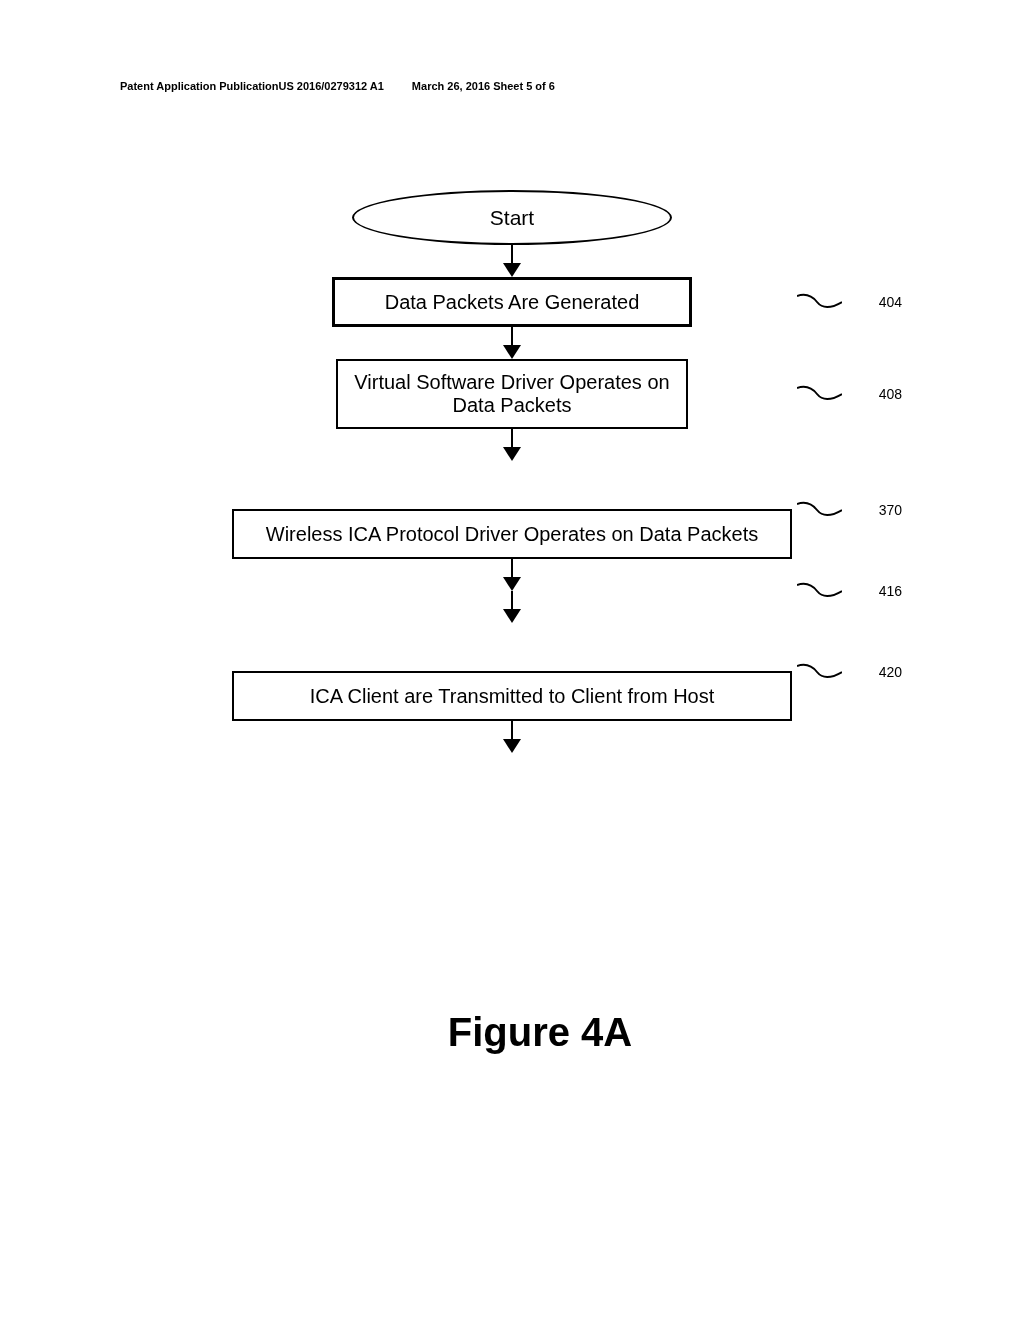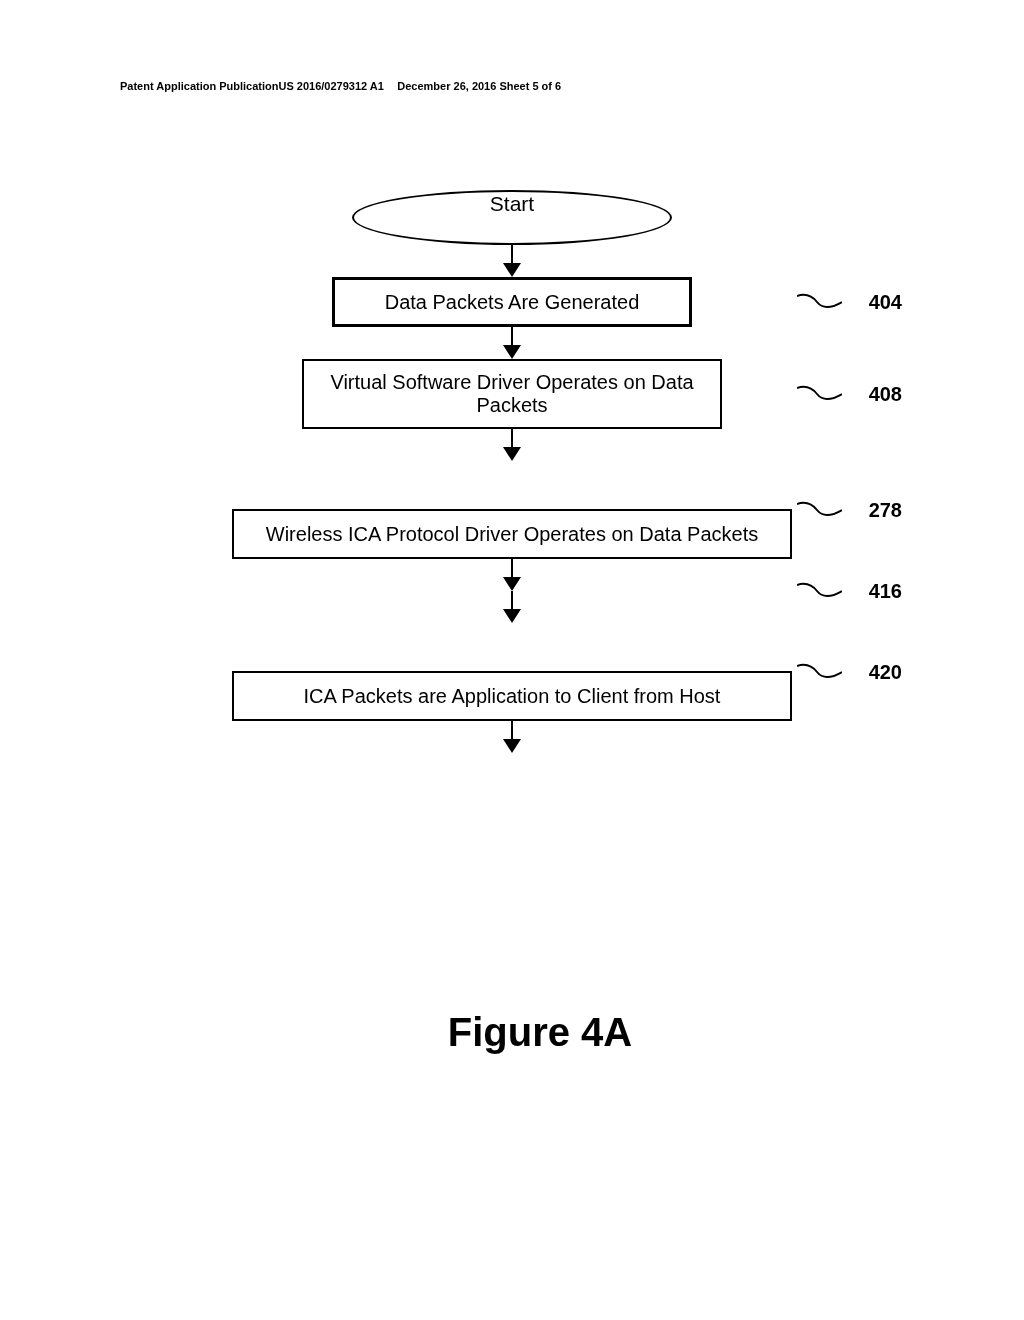--- a/index.html
+++ b/index.html
@@ -49,21 +49,21 @@
       justify-content: center;
       align-items: stretch;
     }
     .terminator {
       width: 320px;
       height: 55px;
       border: 2.5px solid black;
       border-radius: 50%;
       display: flex;
       justify-content: center;
-      align-items: flex-start;
+      align-items: center;
       font-size: 21px;
       background: white;
       margin: 0 auto;
     }
     .process {
       width: 360px;
       min-height: 50px;
       border: 2.5px solid black;
       display: flex;
       justify-content: center;
@@ -76,25 +76,24 @@
     }
     .process.thick {
       border-width: 3.5px;
     }
     .process.wide {
       width: 560px;
       margin-top: 48px;
     }
     .label {
       position: absolute;
-      font-size: 20px;
+      font-size: 14px;
       right: -40px;
       top: 50%;
       transform: translateY(-50%);
-      font-weight: bold;
     }
     .label-connector {
       position: absolute;
       right: 20px;
       top: 50%;
       width: 45px;
       height: 20px;
       transform: translateY(-50%);
     }
     .arrow {
@@ -125,21 +124,21 @@
       font-size: 40px;
       font-weight: bold;
       margin-left: 28px;
     }
   </style>
 </head>
 <body>
 
 <div class="header">
   <span class="header-left">Patent Application Publication</span>
-  <span class="header-center">December 26, 2016  Sheet 5 of 6</span>
+  <span class="header-center">March 26, 2016  Sheet 5 of 6</span>
   <span class="header-right">US 2016/0279312 A1</span>
 </div>
 
 <div class="flowchart">
 
   <div class="node-wrapper">
     <div class="terminator">
       <span>Start</span>
     </div>
   </div>
@@ -156,61 +155,61 @@
         <path d="M0 4 Q 12 0 20 10 T 45 10" stroke="black" stroke-width="2" fill="none"></path>
       </svg>
     <span class="label">404</span>
   </div>
   <div class="arrow">
       <div class="arrow-line"></div>
       <div class="arrow-head"></div>
     </div>
 
   <div class="node-wrapper">
-    <div class="process" style="width:420px">
+    <div class="process" style="width:352px">
       <span>Virtual Software Driver Operates on Data Packets</span>
     </div>
     <svg class="label-connector" viewBox="0 0 45 20">
         <path d="M0 4 Q 12 0 20 10 T 45 10" stroke="black" stroke-width="2" fill="none"></path>
       </svg>
     <span class="label">408</span>
   </div>
   <div class="arrow">
       <div class="arrow-line"></div>
       <div class="arrow-head"></div>
     </div>
 
   <div class="node-wrapper">
     <div class="process wide">
       <span>Wireless ICA Protocol Driver Operates on Data Packets</span>
     </div>
     <svg class="label-connector" viewBox="0 0 45 20">
         <path d="M0 4 Q 12 0 20 10 T 45 10" stroke="black" stroke-width="2" fill="none"></path>
       </svg>
-    <span class="label">278</span>
+    <span class="label">370</span>
   </div>
   <div class="arrow">
       <div class="arrow-line"></div>
       <div class="arrow-head"></div>
     </div>
 
   <div class="node-wrapper">
     <svg class="label-connector" viewBox="0 0 45 20">
         <path d="M0 4 Q 12 0 20 10 T 45 10" stroke="black" stroke-width="2" fill="none"></path>
       </svg>
     <span class="label">416</span>
   </div>
   <div class="arrow">
       <div class="arrow-line"></div>
       <div class="arrow-head"></div>
     </div>
 
   <div class="node-wrapper">
     <div class="process wide">
-      <span>ICA Packets are Application to Client from Host</span>
+      <span>ICA Client are Transmitted to Client from Host</span>
     </div>
     <svg class="label-connector" viewBox="0 0 45 20">
         <path d="M0 4 Q 12 0 20 10 T 45 10" stroke="black" stroke-width="2" fill="none"></path>
       </svg>
     <span class="label">420</span>
   </div>
   <div class="arrow">
       <div class="arrow-line"></div>
       <div class="arrow-head"></div>
     </div>

